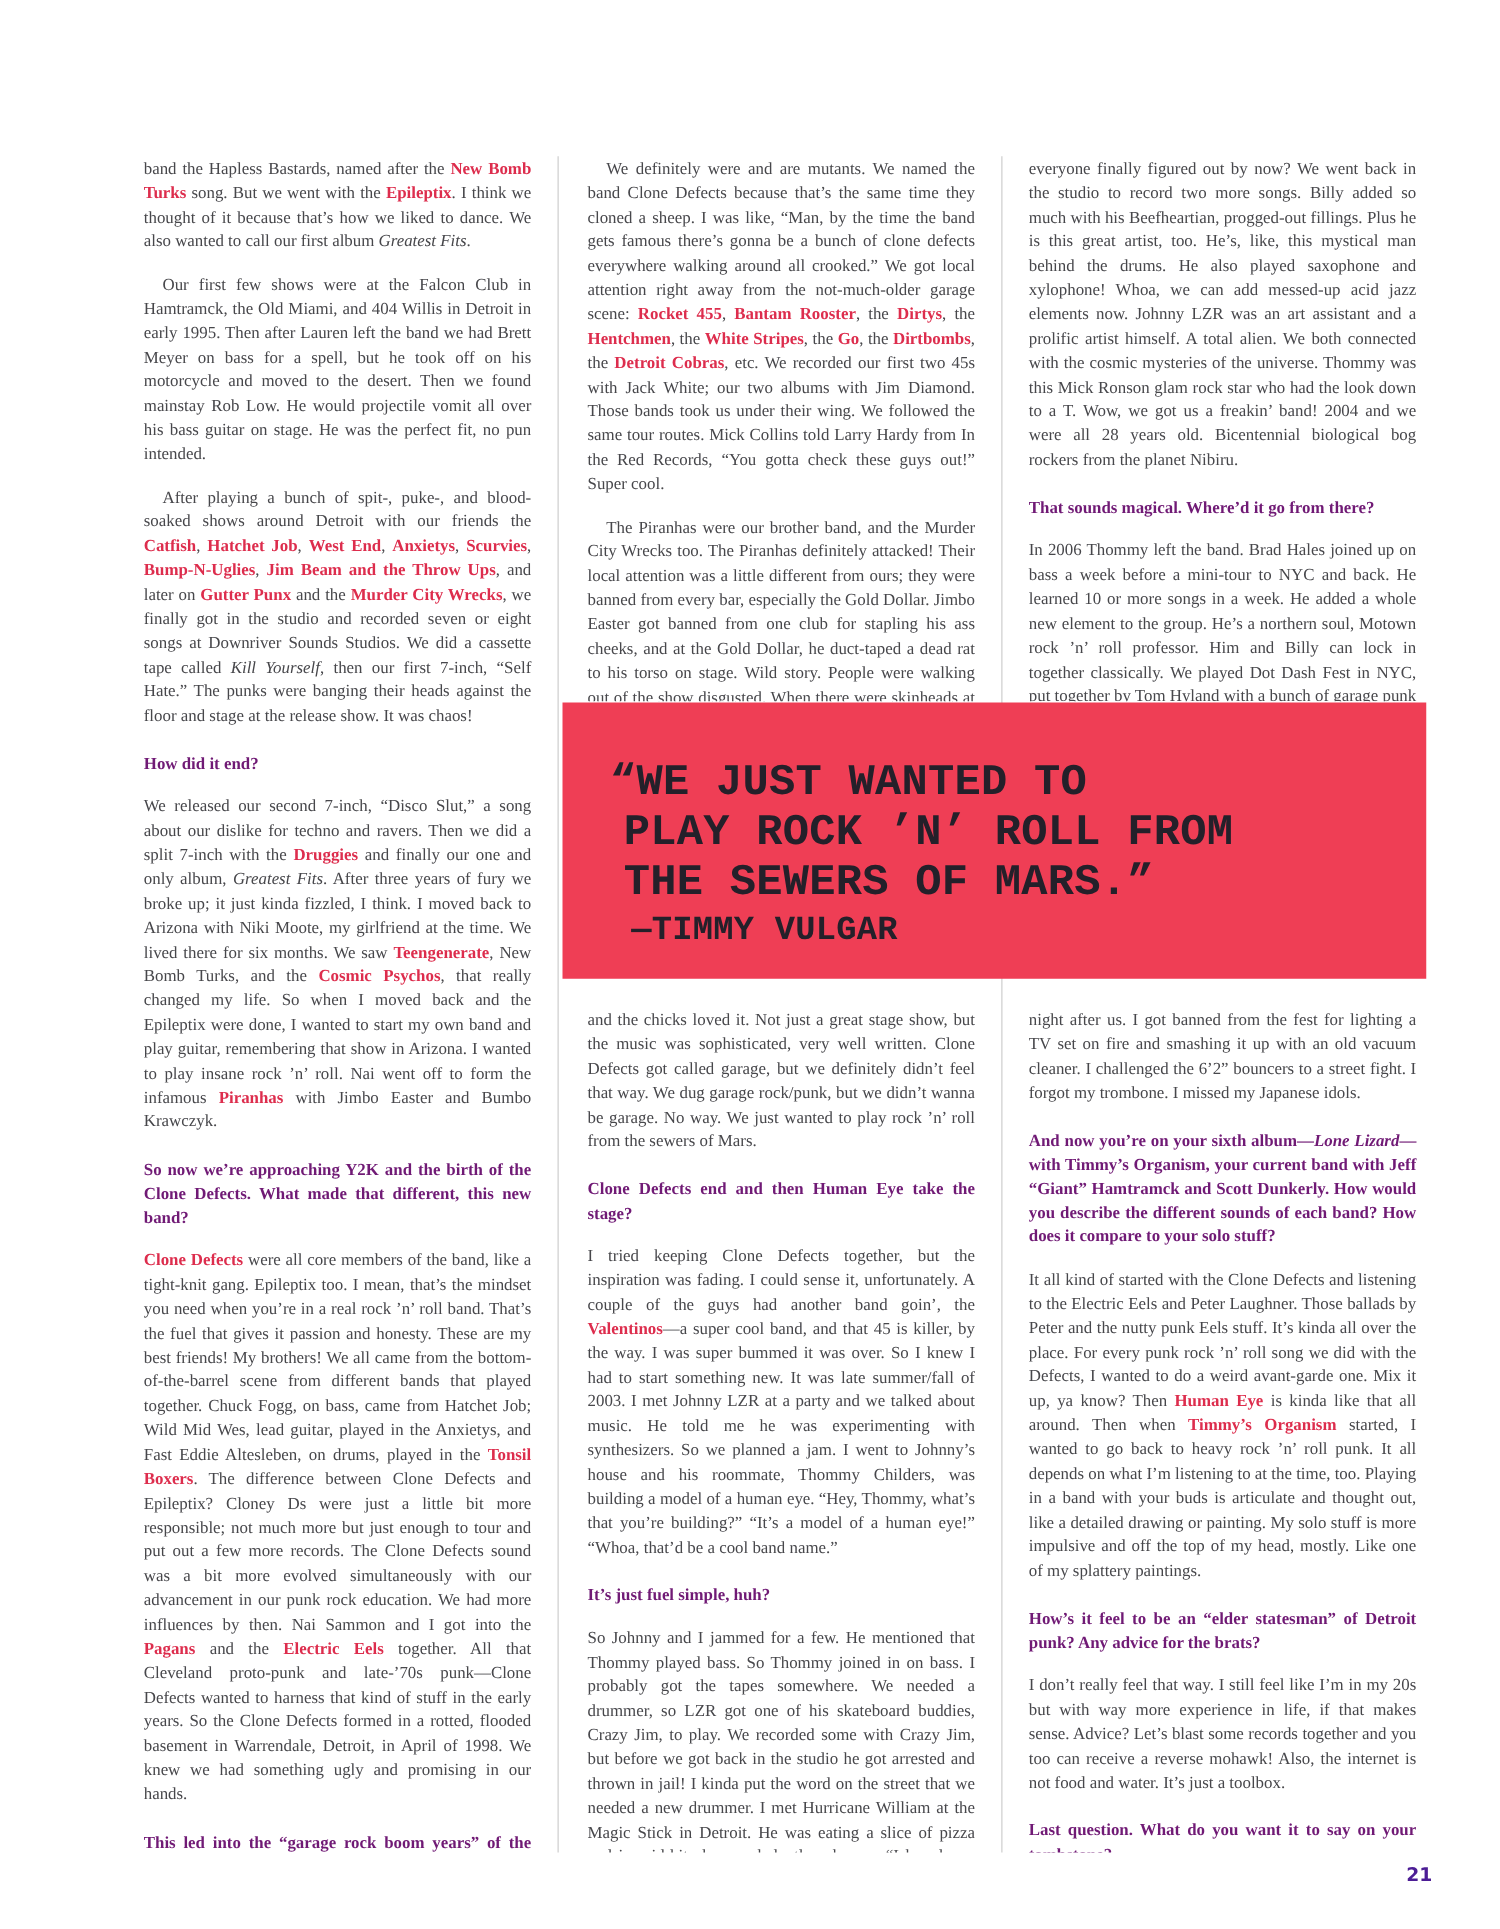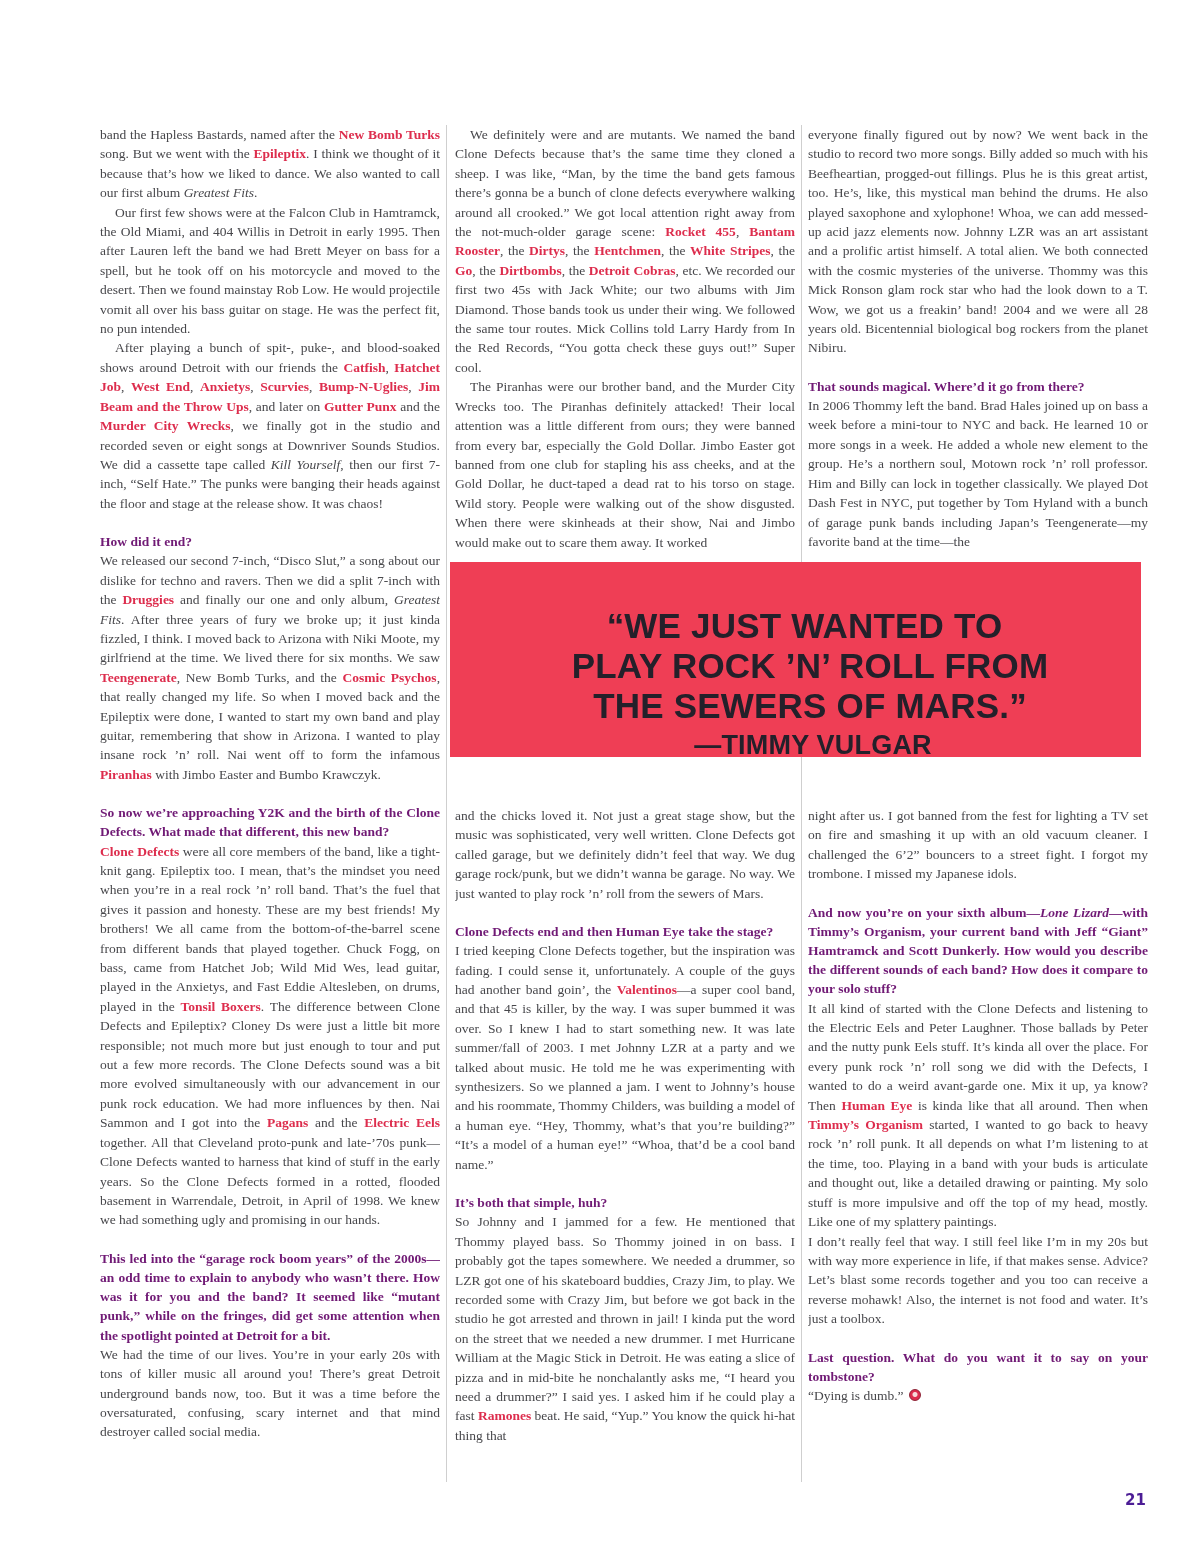--- a/index.html
+++ b/index.html
@@ -20,21 +20,21 @@
     color:#47474b;
     text-align:justify;
     overflow:hidden;
   }
   #col1 { left:100px; top:125px; height:1362px; }
   #col2-top { left:455px; top:125px; height:436px; }
   #col3-top { left:808px; top:125px; height:436px; }
   #col2-bottom { left:455px; top:806px; height:676px; }
   #col3-bottom { left:808px; top:806px; height:676px; }
 
-  .col p { margin:0; }
+  .col p { margin:15px; }
   .col p.indent { text-indent:15px; }
   .col p.question {
     font-weight:bold;
     color:#701a75;
     margin-top:19px;
     line-height:19.2px;
   }
   .col > p:first-child { margin-top:0; }
   .band { color:var(--accent,#dd2d4d); font-weight:bold; }
   .ital { font-style:italic; }
@@ -46,28 +46,27 @@
     width:1px;
     background:#cfcfcf;
     z-index:1;
   }
   #rule1 { left:446px; }
   #rule2 { left:801px; }
 
   .pull-quote {
     position:absolute;
     left:450px; top:562px;
-    width:691px; height:195px;
+    width:691px; height:221px;
     background:var(--quote_bg,#ef3e55);
     z-index:5;
     padding:44px 20px 0 38px;
-    font-family:Liberation Sans, sans-serif;
+    font-family:Liberation Mono, monospace;
     font-weight:bold;
     color:var(--quote_text,#24202a);
-    text-align:center;
   }
   .pq-line {
     font-size:35px;
     line-height:40px;
     letter-spacing:0.2px;
     white-space:nowrap;
   }
   .pq-line.hang { margin-left:0; }
   .pq-line.ind { margin-left:11px; }
   .pq-attrib {
@@ -132,28 +131,29 @@
     <div class="pq-line hang">“WE JUST WANTED TO</div>
     <div class="pq-line ind">PLAY ROCK ’N’ ROLL FROM</div>
     <div class="pq-line ind">THE SEWERS OF MARS.”</div>
     <div class="pq-attrib">—TIMMY VULGAR</div>
   </div>
 
   <div class="col" id="col2-bottom">
       <p class="answer"><span>and the chicks loved it. Not just a great stage show, but the music was sophisticated, very well written. Clone Defects got called garage, but we definitely didn’t feel that way. We dug garage rock/punk, but we didn’t wanna be garage. No way. We just wanted to play rock ’n’ roll from the sewers of Mars.</span></p>
       <p class="question"><span>Clone Defects end and then Human Eye take the stage?</span></p>
       <p class="answer"><span>I tried keeping Clone Defects together, but the inspiration was fading. I could sense it, unfortunately. A couple of the guys had another band goin’, the </span><span class="band">Valentinos</span><span>—a super cool band, and that 45 is killer, by the way. I was super bummed it was over. So I knew I had to start something new. It was late summer/fall of 2003. I met Johnny LZR at a party and we talked about music. He told me he was experimenting with synthesizers. So we planned a jam. I went to Johnny’s house and his roommate, Thommy Childers, was building a model of a human eye. “Hey, Thommy, what’s that you’re building?” “It’s a model of a human eye!” “Whoa, that’d be a cool band name.”</span></p>
-      <p class="question"><span>It’s both that simple, huh?</span></p>
+      <p class="question"><span>It’s just fuel simple, huh?</span></p>
       <p class="answer"><span>So Johnny and I jammed for a few. He mentioned that Thommy played bass. So Thommy joined in on bass. I probably got the tapes somewhere. We needed a drummer, so LZR got one of his skateboard buddies, Crazy Jim, to play. We recorded some with Crazy Jim, but before we got back in the studio he got arrested and thrown in jail! I kinda put the word on the street that we needed a new drummer. I met Hurricane William at the Magic Stick in Detroit. He was eating a slice of pizza and in mid-bite he nonchalantly asks me, “I heard you need a drummer?” I said yes. I asked him if he could play a fast </span><span class="band">Ramones</span><span> beat. He said, “Yup.” You know the quick hi-hat thing that</span></p>
     </div>
 
   <div class="col" id="col3-bottom">
       <p class="answer"><span>night after us. I got banned from the fest for lighting a TV set on fire and smashing it up with an old vacuum cleaner. I challenged the 6’2” bouncers to a street fight. I forgot my trombone. I missed my Japanese idols.</span></p>
       <p class="question"><span>And now you’re on your sixth album—</span><span class="ital">Lone Lizard</span><span>—with Timmy’s Organism, your current band with Jeff “Giant” Hamtramck and Scott Dunkerly. How would you describe the different sounds of each band? How does it compare to your solo stuff?</span></p>
       <p class="answer"><span>It all kind of started with the Clone Defects and listening to the Electric Eels and Peter Laughner. Those ballads by Peter and the nutty punk Eels stuff. It’s kinda all over the place. For every punk rock ’n’ roll song we did with the Defects, I wanted to do a weird avant-garde one. Mix it up, ya know? Then </span><span class="band">Human Eye</span><span> is kinda like that all around. Then when </span><span class="band">Timmy’s Organism</span><span> started, I wanted to go back to heavy rock ’n’ roll punk. It all depends on what I’m listening to at the time, too. Playing in a band with your buds is articulate and thought out, like a detailed drawing or painting. My solo stuff is more impulsive and off the top of my head, mostly. Like one of my splattery paintings.</span></p>
+      <p class="question"><span>How’s it feel to be an “elder statesman” of Detroit punk? Any advice for the brats?</span></p>
       <p class="answer"><span>I don’t really feel that way. I still feel like I’m in my 20s but with way more experience in life, if that makes sense. Advice? Let’s blast some records together and you too can receive a reverse mohawk! Also, the internet is not food and water. It’s just a toolbox.</span></p>
       <p class="question"><span>Last question. What do you want it to say on your tombstone?</span></p>
       <p class="answer"><span>“Dying is dumb.”</span><span class="endmark"></span></p>
     </div>
 
   <div class="page-number">21</div>
 
 </div>
 
 </body></html>

